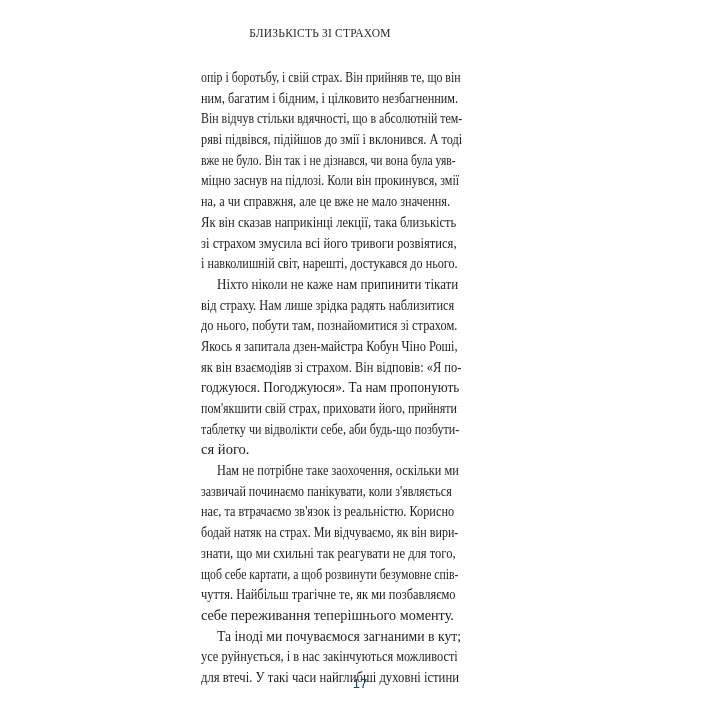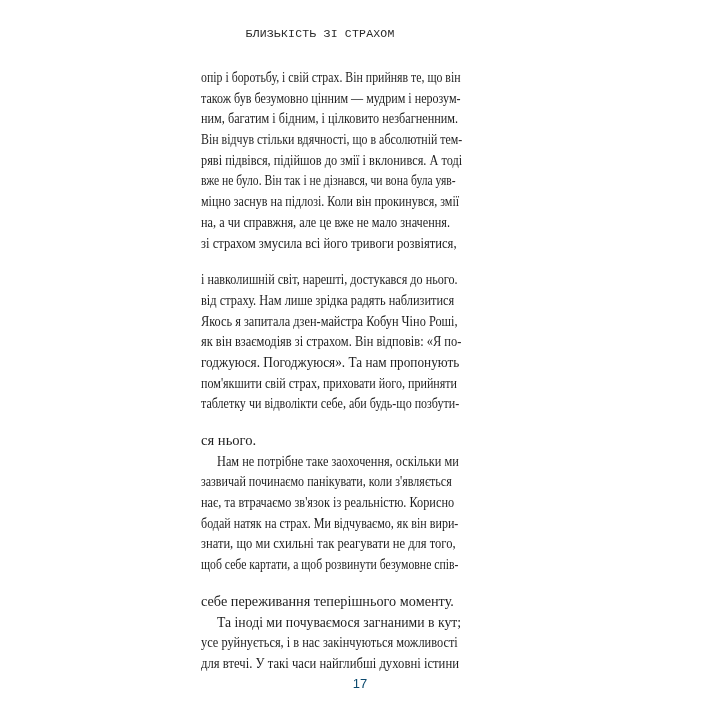--- a/index.html
+++ b/index.html
@@ -1,80 +1,83 @@
 <!DOCTYPE html>
 <html><head>
 <meta charset="utf-8">
 <style>
   html, body { margin: 0; padding: 0; background: #ffffff; }
   body { width: 720px; height: 720px; position: relative; overflow: hidden; }
   .page { position: absolute; left: 0; top: 0; width: 720px; height: 720px; background: #ffffff; }
   .running-head {
     position: absolute; left: 0; width: 640px; top: 27px; text-align: center;
-    font-family: Liberation Mono, monospace;
+    font-family: Liberation Serif, serif;
     font-size: 11.5px; letter-spacing: 0.2px; color: #2a2a2a;
   }
   .body-text {
     position: absolute; left: 201px; top: 67px; width: 322px;
     font-family: "DejaVu Serif", "Liberation Serif", serif;
     font-size: 14.6px; color: #1e1e1e;
   }
   .line {
     height: 20.7px; line-height: 20.7px; white-space: nowrap;
     text-align: justify; text-align-last: justify;
     overflow: visible;
     font-family: Liberation Serif, serif;
   }
-  .line.last { text-align-last: left; margin-top: 16px; }
+  .line.last { text-align-last: left; }
   .line.indent { padding-left: 16px; }
   .line span { display: inline; }
   .page-number {
     position: absolute; left: 0; width: 720px; top: 676px; text-align: center;
     font-family: "Liberation Sans", "DejaVu Sans", sans-serif;
     font-size: 13px; color: #0c4a6e;
   }
 </style>
 </head>
 <body>
 
 <div class="page">
   <div class="running-head">БЛИЗЬКІСТЬ ЗІ СТРАХОМ</div>
 
   <div class="body-text">
 
     <div>
       <div class="line"><span style="white-space: nowrap; display: inline-block; transform-origin: left center; transform: scaleX(0.811);">опір і боротьбу, і свій страх. Він прийняв те, що він</span></div>
-      <div class="line"><span style="white-space: nowrap; display: inline-block; transform-origin: left center; transform: scaleX(0.8267);">також був безумовно цінним — мудрим і нерозум-</span></div>
       <div class="line"><span style="white-space: nowrap; display: inline-block; transform-origin: left center; transform: scaleX(0.8374);">ним, багатим і бідним, і цілковито незбагненним.</span></div>
       <div class="line"><span style="white-space: nowrap; display: inline-block; transform-origin: left center; transform: scaleX(0.8148);">Він відчув стільки вдячності, що в абсолютній тем-</span></div>
       <div class="line"><span style="white-space: nowrap; display: inline-block; transform-origin: left center; transform: scaleX(0.8449);">ряві підвівся, підійшов до змії і вклонився. А тоді</span></div>
       <div class="line"><span style="white-space: nowrap; display: inline-block; transform-origin: left center; transform: scaleX(0.7948);">вже не було. Він так і не дізнався, чи вона була уяв-</span></div>
       <div class="line"><span style="white-space: nowrap; display: inline-block; transform-origin: left center; transform: scaleX(0.8246);">міцно заснув на підлозі. Коли він прокинувся, змії</span></div>
       <div class="line"><span style="white-space: nowrap; display: inline-block; transform-origin: left center; transform: scaleX(0.8398);">на, а чи справжня, але це вже не мало значення.</span></div>
+      <div class="line"><span style="white-space: nowrap; display: inline-block; transform-origin: left center; transform: scaleX(0.8617);">Як він сказав наприкінці лекції, така близькість</span></div>
       <div class="line"><span style="white-space: nowrap; display: inline-block; transform-origin: left center; transform: scaleX(0.8646);">зі страхом змусила всі його тривоги розвіятися,</span></div>
       <div class="line last"><span style="white-space: nowrap; display: inline-block; transform-origin: left center; transform: scaleX(0.8338);">і навколишній світ, нарешті, достукався до нього.</span></div>
     </div>
 
     <div>
+      <div class="line indent"><span style="white-space: nowrap; display: inline-block; transform-origin: left center; transform: scaleX(0.8908);">Ніхто ніколи не каже нам припинити тікати</span></div>
       <div class="line"><span style="white-space: nowrap; display: inline-block; transform-origin: left center; transform: scaleX(0.8484);">від страху. Нам лише зрідка радять наблизитися</span></div>
+      <div class="line"><span style="white-space: nowrap; display: inline-block; transform-origin: left center; transform: scaleX(0.8492);">до нього, побути там, познайомитися зі страхом.</span></div>
       <div class="line"><span style="white-space: nowrap; display: inline-block; transform-origin: left center; transform: scaleX(0.8448);">Якось я запитала дзен-майстра Кобун Чіно Роші,</span></div>
       <div class="line"><span style="white-space: nowrap; display: inline-block; transform-origin: left center; transform: scaleX(0.852);">як він взаємодіяв зі страхом. Він відповів: «Я по-</span></div>
       <div class="line"><span style="white-space: nowrap; display: inline-block; transform-origin: left center; transform: scaleX(0.9072);">годжуюся. Погоджуюся». Та нам пропонують</span></div>
       <div class="line"><span style="white-space: nowrap; display: inline-block; transform-origin: left center; transform: scaleX(0.826);">пом'якшити свій страх, приховати його, прийняти</span></div>
       <div class="line"><span style="white-space: nowrap; display: inline-block; transform-origin: left center; transform: scaleX(0.8247);">таблетку чи відволікти себе, аби будь-що позбути-</span></div>
-      <div class="line last"><span style="white-space: nowrap; display: inline-block;">ся нього.</span></div>
+      <div class="line last"><span style="white-space: nowrap; display: inline-block;">ся його.</span></div>
     </div>
 
     <div>
       <div class="line indent"><span style="white-space: nowrap; display: inline-block; transform-origin: left center; transform: scaleX(0.8425);">Нам не потрібне таке заохочення, оскільки ми</span></div>
       <div class="line"><span style="white-space: nowrap; display: inline-block; transform-origin: left center; transform: scaleX(0.8255);">зазвичай починаємо панікувати, коли з'являється</span></div>
       <div class="line"><span style="white-space: nowrap; display: inline-block; transform-origin: left center; transform: scaleX(0.8419);">нає, та втрачаємо зв'язок із реальністю. Корисно</span></div>
       <div class="line"><span style="white-space: nowrap; display: inline-block; transform-origin: left center; transform: scaleX(0.8255);">бодай натяк на страх. Ми відчуваємо, як він вири-</span></div>
       <div class="line"><span style="white-space: nowrap; display: inline-block; transform-origin: left center; transform: scaleX(0.86);">знати, що ми схильні так реагувати не для того,</span></div>
       <div class="line"><span style="white-space: nowrap; display: inline-block; transform-origin: left center; transform: scaleX(0.8038);">щоб себе картати, а щоб розвинути безумовне спів-</span></div>
+      <div class="line"><span style="white-space: nowrap; display: inline-block; transform-origin: left center; transform: scaleX(0.8527);">чуття. Найбільш трагічне те, як ми позбавляємо</span></div>
       <div class="line last"><span style="white-space: nowrap; display: inline-block; transform-origin: left center; transform: scaleX(0.976);">себе переживання теперішнього моменту.</span></div>
     </div>
 
     <div>
       <div class="line indent"><span style="white-space: nowrap; display: inline-block; transform-origin: left center; transform: scaleX(0.9395);">Та іноді ми почуваємося загнаними в кут;</span></div>
       <div class="line"><span style="white-space: nowrap; display: inline-block; transform-origin: left center; transform: scaleX(0.8476);">усе руйнується, і в нас закінчуються можливості</span></div>
       <div class="line"><span style="white-space: nowrap; display: inline-block; transform-origin: left center; transform: scaleX(0.8696);">для втечі. У такі часи найглибші духовні істини</span></div>
 
     </div>
   </div>

